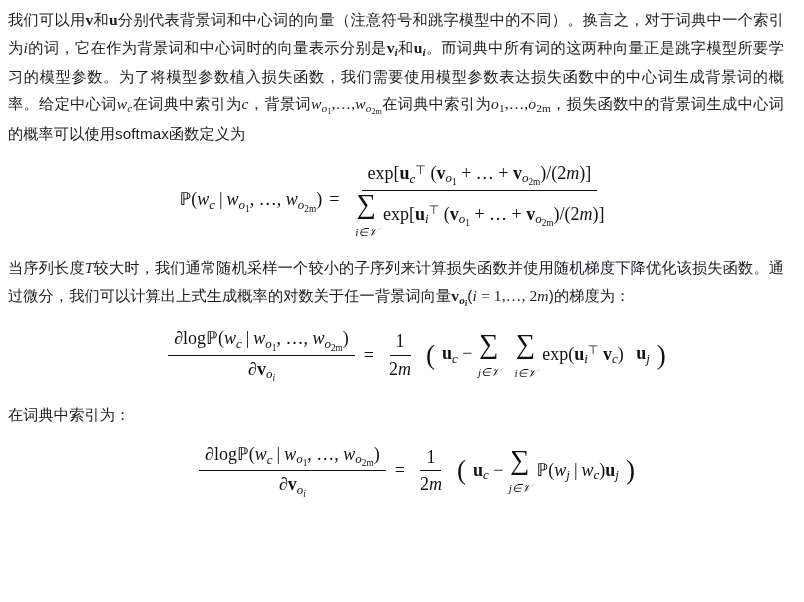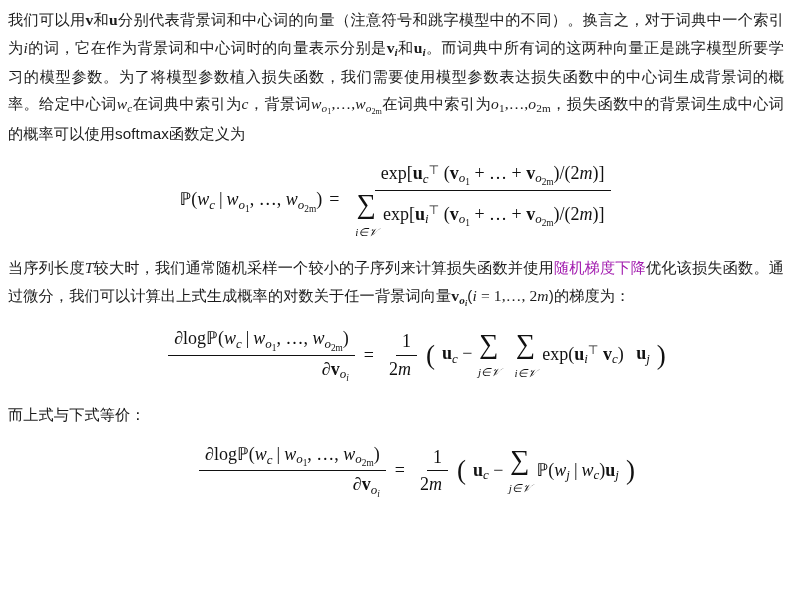--- a/index.html
+++ b/index.html
@@ -50,21 +50,21 @@
     font-size: 0.72em;
     vertical-align: -0.28em;
     font-style: italic;
   }
   .sub-n {
     font-size: 0.72em;
     vertical-align: -0.28em;
     font-style: normal;
   }
   a.link {
-    color: #a21caf;
+    color: #0f172a;
     text-decoration: none;
   }
   .eq {
     font-family: "Liberation Serif", serif;
     font-size: 18px;
     text-align: center;
     margin: 14px 0 16px 0;
     color: #111;
     white-space: nowrap;
   }
@@ -73,21 +73,21 @@
   .eq .up { font-style: normal; }
   .eq-row {
     display: inline-flex;
     align-items: center;
     justify-content: center;
     gap: 7px;
   }
   .frac {
     display: inline-flex;
     flex-direction: column;
-    align-items: flex-end;
+    align-items: center;
     justify-content: center;
     vertical-align: middle;
     margin: 0 2px;
   }
   .frac > .num {
     padding: 0 6px 1px 6px;
     border-bottom: 1px solid #111;
     line-height: 1.35;
     white-space: nowrap;
   }
@@ -177,21 +177,21 @@
                 <span class="sl">i∈𝒱</span>
               </span> <span class="up">exp(</span><span class="bf">u</span><span class="sub">i</span><span class="topsub">⊤</span> <span class="bf">v</span><span class="sub">c</span><span class="up">)</span></span>
         </span>
         <span class="bf">u</span><span class="sub">j</span>
       </span>
       <span class="paren">)</span>
     </span>
   </div>
 
   <p class="para">
-    <span>而上式与下式等价：</span>
+    <span>在词典中索引为：</span>
   </p>
 
   <div class="eq eq-indent">
     <span class="eq-row">
       <span class="frac">
         <span class="num">
           <span class="up">∂log</span><span class="up">ℙ</span><span class="up">(</span><span class="it">w</span><span class="sub">c</span><span class="spacer-s"></span><span class="up">|</span><span class="spacer-s"></span><span class="it">w</span><span class="sub">o<span class="sub-n">1</span></span><span class="up">,</span> <span class="up">…</span><span class="up">,</span> <span class="it">w</span><span class="sub">o<span class="sub-n">2m</span></span><span class="up">)</span>
         </span>
         <span class="den">
           <span class="up">∂</span><span class="bf">v</span><span class="sub">o<span class="sub">i</span></span>

